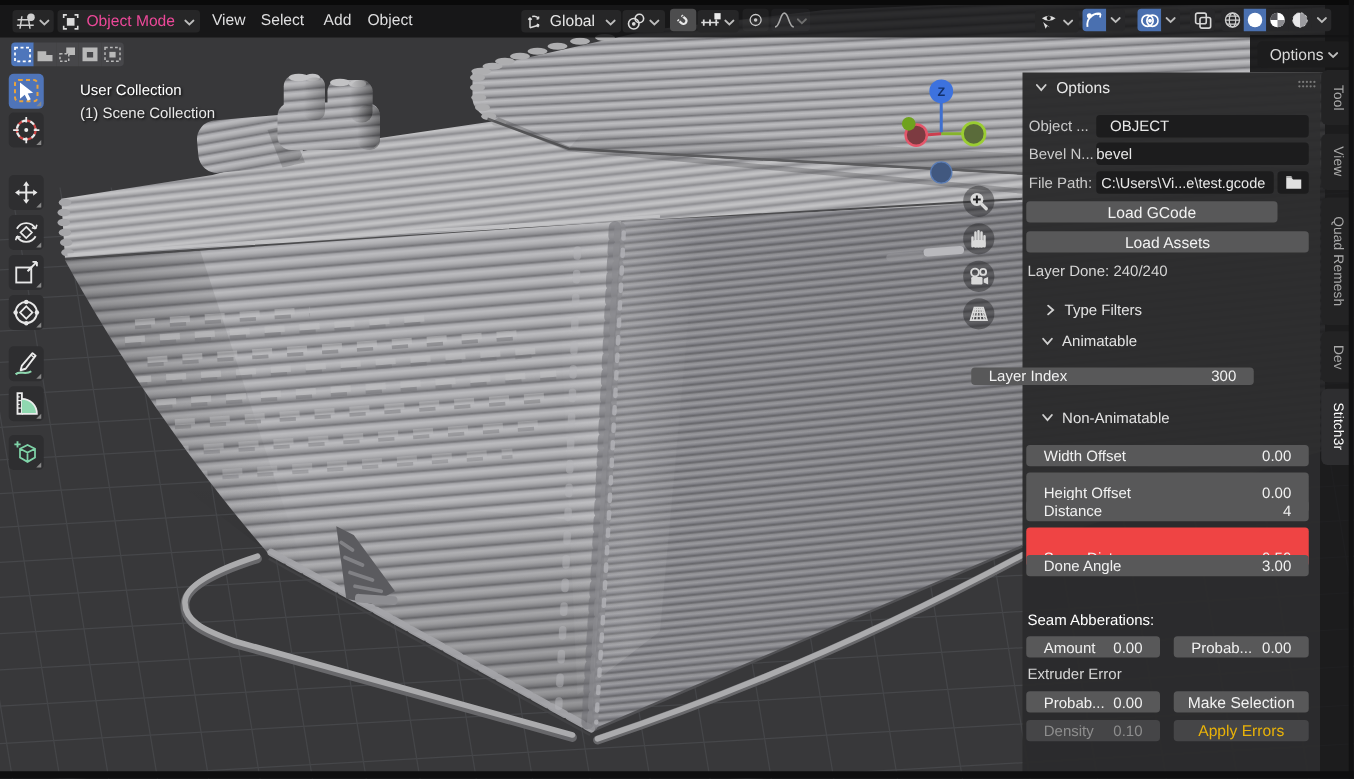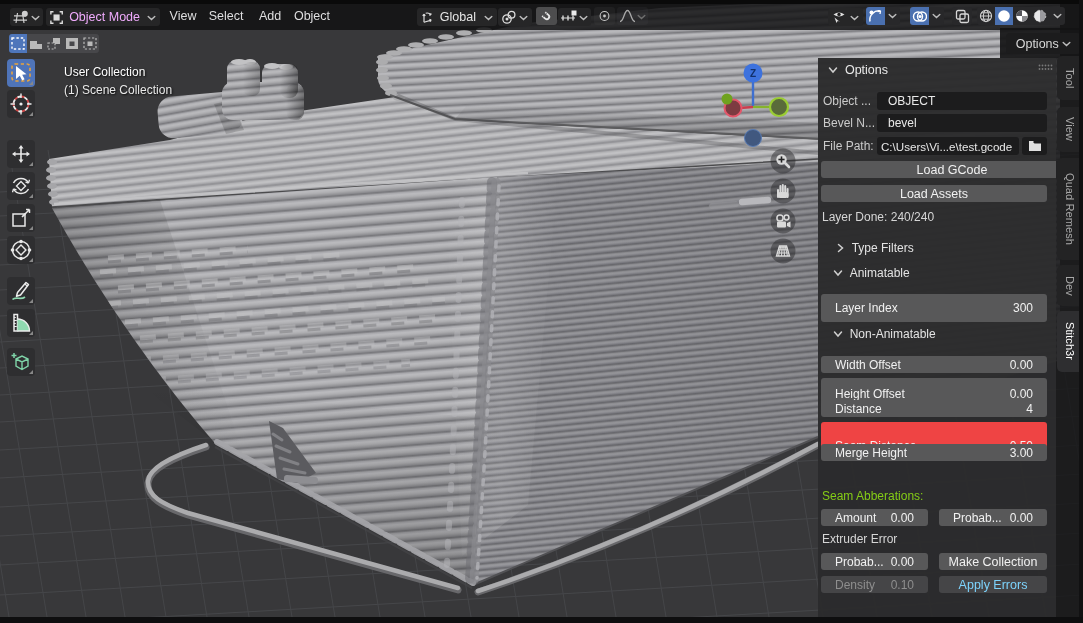--- a/index.html
+++ b/index.html
@@ -211,21 +211,21 @@
       </svg>
 <span style="margin-left:1px"><svg width="9" height="6" viewBox="0 0 9 6" style="vertical-align:middle">
           <path d="M1.2 1.4 L4.5 4.6 L7.8 1.4" fill="none" stroke="#bdbdbd" stroke-width="1.4" stroke-linecap="round"></path>
         </svg></span>
     </div>
 <div class="hw" style="left:46px;top:8px;width:114px;padding:0 4px">
 <svg width="15" height="15" viewBox="0 0 15 15">
         <path d="M1 4 L1 1 L4 1 M11 1 L14 1 L14 4 M14 11 L14 14 L11 14 M4 14 L1 14 L1 11" stroke="#dcdcdc" stroke-width="1.6" fill="none"></path>
         <rect x="4" y="4" width="7" height="7" fill="#dcdcdc"></rect>
       </svg>
-<span style="margin-left:6px;color:#f0abfc">Object Mode</span>
+<span style="margin-left:6px;color:#ec4899">Object Mode</span>
       <span style="margin-left:7px"><svg width="9" height="6" viewBox="0 0 9 6" style="vertical-align:middle">
           <path d="M1.2 1.4 L4.5 4.6 L7.8 1.4" fill="none" stroke="#bdbdbd" stroke-width="1.4" stroke-linecap="round"></path>
         </svg></span>
     </div>
 <div style="position:absolute;left:168px;top:9px;width:30px;height:15px;color:#dededf;font-size:12.5px;text-align:center;line-height:15px">View</div>
 <div style="position:absolute;left:206px;top:9px;width:40px;height:15px;color:#dededf;font-size:12.5px;text-align:center;line-height:15px">Select</div>
 <div style="position:absolute;left:256px;top:9px;width:28px;height:15px;color:#dededf;font-size:12.5px;text-align:center;line-height:15px">Add</div>
 <div style="position:absolute;left:292px;top:9px;width:40px;height:15px;color:#dededf;font-size:12.5px;text-align:center;line-height:15px">Object</div>
 <div class="hw" style="left:417px;top:8px;width:80px;padding:0 4px">
 <svg width="15" height="15" viewBox="0 0 15 15">
@@ -502,39 +502,39 @@
       <circle cx="7.5" cy="1.5" r="0.9" fill="#7a7a7a"></circle>
       <circle cx="7.5" cy="5" r="0.9" fill="#7a7a7a"></circle>
       <circle cx="10.5" cy="1.5" r="0.9" fill="#7a7a7a"></circle>
       <circle cx="10.5" cy="5" r="0.9" fill="#7a7a7a"></circle>
       <circle cx="13.5" cy="1.5" r="0.9" fill="#7a7a7a"></circle>
       <circle cx="13.5" cy="5" r="0.9" fill="#7a7a7a"></circle>
     </svg>
 <div style="position:absolute;left:823px;top:94px;color:#cbcbcb;font-size:12px">Object ...</div>
 <div style="position:absolute;background:#1c1c1d;border-radius:3px;color:#e8e8e8;font-size:12px;display:flex;align-items:center;left:877px;top:92px;width:170px;height:18px;padding-left:11px">OBJECT</div>
 <div style="position:absolute;left:823px;top:116px;color:#cbcbcb;font-size:12px">Bevel N...</div>
-<div style="position:absolute;background:#1c1c1d;border-radius:3px;color:#e8e8e8;font-size:12px;display:flex;align-items:center;left:877px;top:114px;width:170px;height:18px;padding-left:11px">bevel</div>
+<div style="position:absolute;background:#1c1c1d;border-radius:3px;color:#e8e8e8;font-size:12px;display:flex;align-items:center;left:877px;top:114px;width:170px;height:18px;">bevel</div>
 <div style="position:absolute;left:823px;top:139px;color:#cbcbcb;font-size:12px">File Path:</div>
 <div style="position:absolute;background:#1c1c1d;border-radius:3px;color:#e8e8e8;font-size:12px;display:flex;align-items:center;left:877px;top:137px;width:142px;height:18px;padding-left:4px;font-size:11.6px;white-space:nowrap;overflow:hidden">C:\Users\Vi...e\test.gcode</div>
 <div style="position:absolute;left:1022px;top:137px;width:25px;height:18px;background:#1c1c1d;border-radius:3px;display:flex;align-items:center;justify-content:center">
 <svg width="14" height="12" viewBox="0 0 14 12">
         <path d="M1 2 L5 2 L6.5 3.5 L13 3.5 L13 11 L1 11 Z" fill="#e0e0e0"></path>
         <path d="M1 2 L1 1 L5 1 L6 2" fill="#e0e0e0"></path>
       </svg>
     </div>
-<div style="position:absolute;background:#585859;border-radius:3px;color:#f1f1f1;font-size:12.5px;display:flex;align-items:center;justify-content:center;left:821px;top:161px;width:262px;height:17px">Load GCode</div>
+<div style="position:absolute;background:#585859;border-radius:3px;color:#f1f1f1;font-size:12.5px;display:flex;align-items:center;justify-content:center;left:821px;top:161px;width:201px;height:17px">Load GCode</div>
 <div style="position:absolute;background:#585859;border-radius:3px;color:#f1f1f1;font-size:12.5px;display:flex;align-items:center;justify-content:center;left:821px;top:185px;width:226px;height:17px">Load Assets</div>
 <div style="position:absolute;left:822px;top:210px;color:#d6d6d6;font-size:12px">Layer Done: 240/240</div>
 <div style="position:absolute;left:835px;top:241px;color:#e3e3e3;font-size:12px"><svg width="10" height="10" viewBox="0 0 10 10" style="vertical-align:-1px">
         <path d="M3.5 1.5 L7.5 5 L3.5 8.5" fill="none" stroke="#d0d0d0" stroke-width="1.5" stroke-linecap="round"></path>
       </svg>&nbsp;&nbsp;Type Filters</div>
 <div style="position:absolute;left:833px;top:266px;color:#e3e3e3;font-size:12px"><svg width="10" height="10" viewBox="0 0 10 10" style="vertical-align:-1px">
         <path d="M1.5 3 L5 7 L8.5 3" fill="none" stroke="#d0d0d0" stroke-width="1.5" stroke-linecap="round"></path>
       </svg>&nbsp;&nbsp;Animatable</div>
-<div style="position:absolute;background:#585859;border-radius:3px;color:#f1f1f1;font-size:12px;display:flex;align-items:center;justify-content:space-between;padding:0 14px;left:821px;top:294px;width:226px;height:28px">
+<div style="position:absolute;background:#585859;border-radius:3px;color:#f1f1f1;font-size:12px;display:flex;align-items:center;justify-content:space-between;padding:0 14px;left:777px;top:294px;width:226px;height:14px">
       <span>Layer Index</span>
       <span>300</span>
     </div>
 <div style="position:absolute;left:833px;top:327px;color:#e3e3e3;font-size:12px"><svg width="10" height="10" viewBox="0 0 10 10" style="vertical-align:-1px">
         <path d="M1.5 3 L5 7 L8.5 3" fill="none" stroke="#d0d0d0" stroke-width="1.5" stroke-linecap="round"></path>
       </svg>&nbsp;&nbsp;Non-Animatable</div>
 <div style="position:absolute;background:#585859;border-radius:3px;color:#f1f1f1;font-size:12px;display:flex;align-items:center;justify-content:space-between;padding:0 14px;left:821px;top:356px;width:226px;height:17px">
       <span>Width Offset</span>
       <span>0.00</span>
     </div>
@@ -544,43 +544,43 @@
     </div>
 <div style="position:absolute;background:#585859;border-radius:3px;color:#f1f1f1;font-size:12px;display:flex;align-items:center;justify-content:space-between;padding:0 14px;left:821px;top:400px;width:226px;height:17px">
       <span>Distance</span>
       <span>4</span>
     </div>
 <div style="position:absolute;background:#ef4444;border-radius:3px;color:#f1f1f1;font-size:12px;display:flex;align-items:flex-end;justify-content:space-between;padding:0 14px;left:821px;top:422px;width:226px;height:31px">
       <span>Seam Distance</span>
       <span>0.50</span>
     </div>
 <div style="position:absolute;background:#585859;border-radius:3px;color:#f1f1f1;font-size:12px;display:flex;align-items:center;justify-content:space-between;padding:0 14px;left:821px;top:444px;width:226px;height:17px">
-      <span>Merge Height</span>
+      <span>Done Angle</span>
       <span>3.00</span>
     </div>
-<div style="position:absolute;left:822px;top:489px;color:#84cc16;font-size:12px">Seam Abberations:</div>
+<div style="position:absolute;left:822px;top:489px;color:#ffffff;font-size:12px">Seam Abberations:</div>
 <div style="position:absolute;background:#585859;border-radius:3px;color:#f1f1f1;font-size:12px;display:flex;align-items:center;justify-content:space-between;padding:0 14px;left:821px;top:509px;width:107px;height:17px">
       <span>Amount</span>
       <span>0.00</span>
     </div>
 <div style="position:absolute;background:#585859;border-radius:3px;color:#f1f1f1;font-size:12px;display:flex;align-items:center;justify-content:space-between;padding:0 14px;left:939px;top:509px;width:108px;height:17px">
       <span>Probab...</span>
       <span>0.00</span>
     </div>
 <div style="position:absolute;left:822px;top:532px;color:#d6d6d6;font-size:12px">Extruder Error</div>
 <div style="position:absolute;background:#585859;border-radius:3px;color:#f1f1f1;font-size:12px;display:flex;align-items:center;justify-content:space-between;padding:0 14px;left:821px;top:553px;width:107px;height:17px">
       <span>Probab...</span>
       <span>0.00</span>
     </div>
-<div style="position:absolute;background:#585859;border-radius:3px;color:#f1f1f1;font-size:12.5px;display:flex;align-items:center;justify-content:center;left:939px;top:553px;width:108px;height:17px">Make Collection</div>
+<div style="position:absolute;background:#585859;border-radius:3px;color:#f1f1f1;font-size:12.5px;display:flex;align-items:center;justify-content:center;left:939px;top:553px;width:108px;height:17px">Make Selection</div>
 <div style="position:absolute;background:#454547;border-radius:3px;color:#8e8e8e;font-size:12px;display:flex;align-items:center;justify-content:space-between;padding:0 14px;left:821px;top:576px;width:107px;height:17px">
       <span>Density</span>
       <span>0.10</span>
     </div>
-<div style="position:absolute;background:#454547;border-radius:3px;color:#7dd3fc;font-size:12.5px;display:flex;align-items:center;justify-content:center;left:939px;top:576px;width:108px;height:17px">Apply Errors</div>
+<div style="position:absolute;background:#454547;border-radius:3px;color:#eab308;font-size:12.5px;display:flex;align-items:center;justify-content:center;left:939px;top:576px;width:108px;height:17px">Apply Errors</div>
 <div style="position:absolute;left:1056px;top:58px;width:27px;height:565px;background:rgba(21,21,22,0.8)"></div>
 <div style="position:absolute;left:1057px;top:56px;width:26px;height:44px;background:#232324;border-radius:5px 0 0 5px;display:flex;align-items:center;justify-content:center">
       <span style="writing-mode:vertical-rl;color:#a9a9a9;font-size:11px;white-space:nowrap;letter-spacing:0.1px">Tool</span>
     </div>
 <div style="position:absolute;left:1057px;top:107px;width:26px;height:45px;background:#232324;border-radius:5px 0 0 5px;display:flex;align-items:center;justify-content:center">
       <span style="writing-mode:vertical-rl;color:#a9a9a9;font-size:11px;white-space:nowrap;letter-spacing:0.1px">View</span>
     </div>
 <div style="position:absolute;left:1057px;top:158px;width:26px;height:102px;background:#232324;border-radius:5px 0 0 5px;display:flex;align-items:center;justify-content:center">
       <span style="writing-mode:vertical-rl;color:#a9a9a9;font-size:11px;white-space:nowrap;letter-spacing:0.1px">Quad Remesh</span>
     </div>

